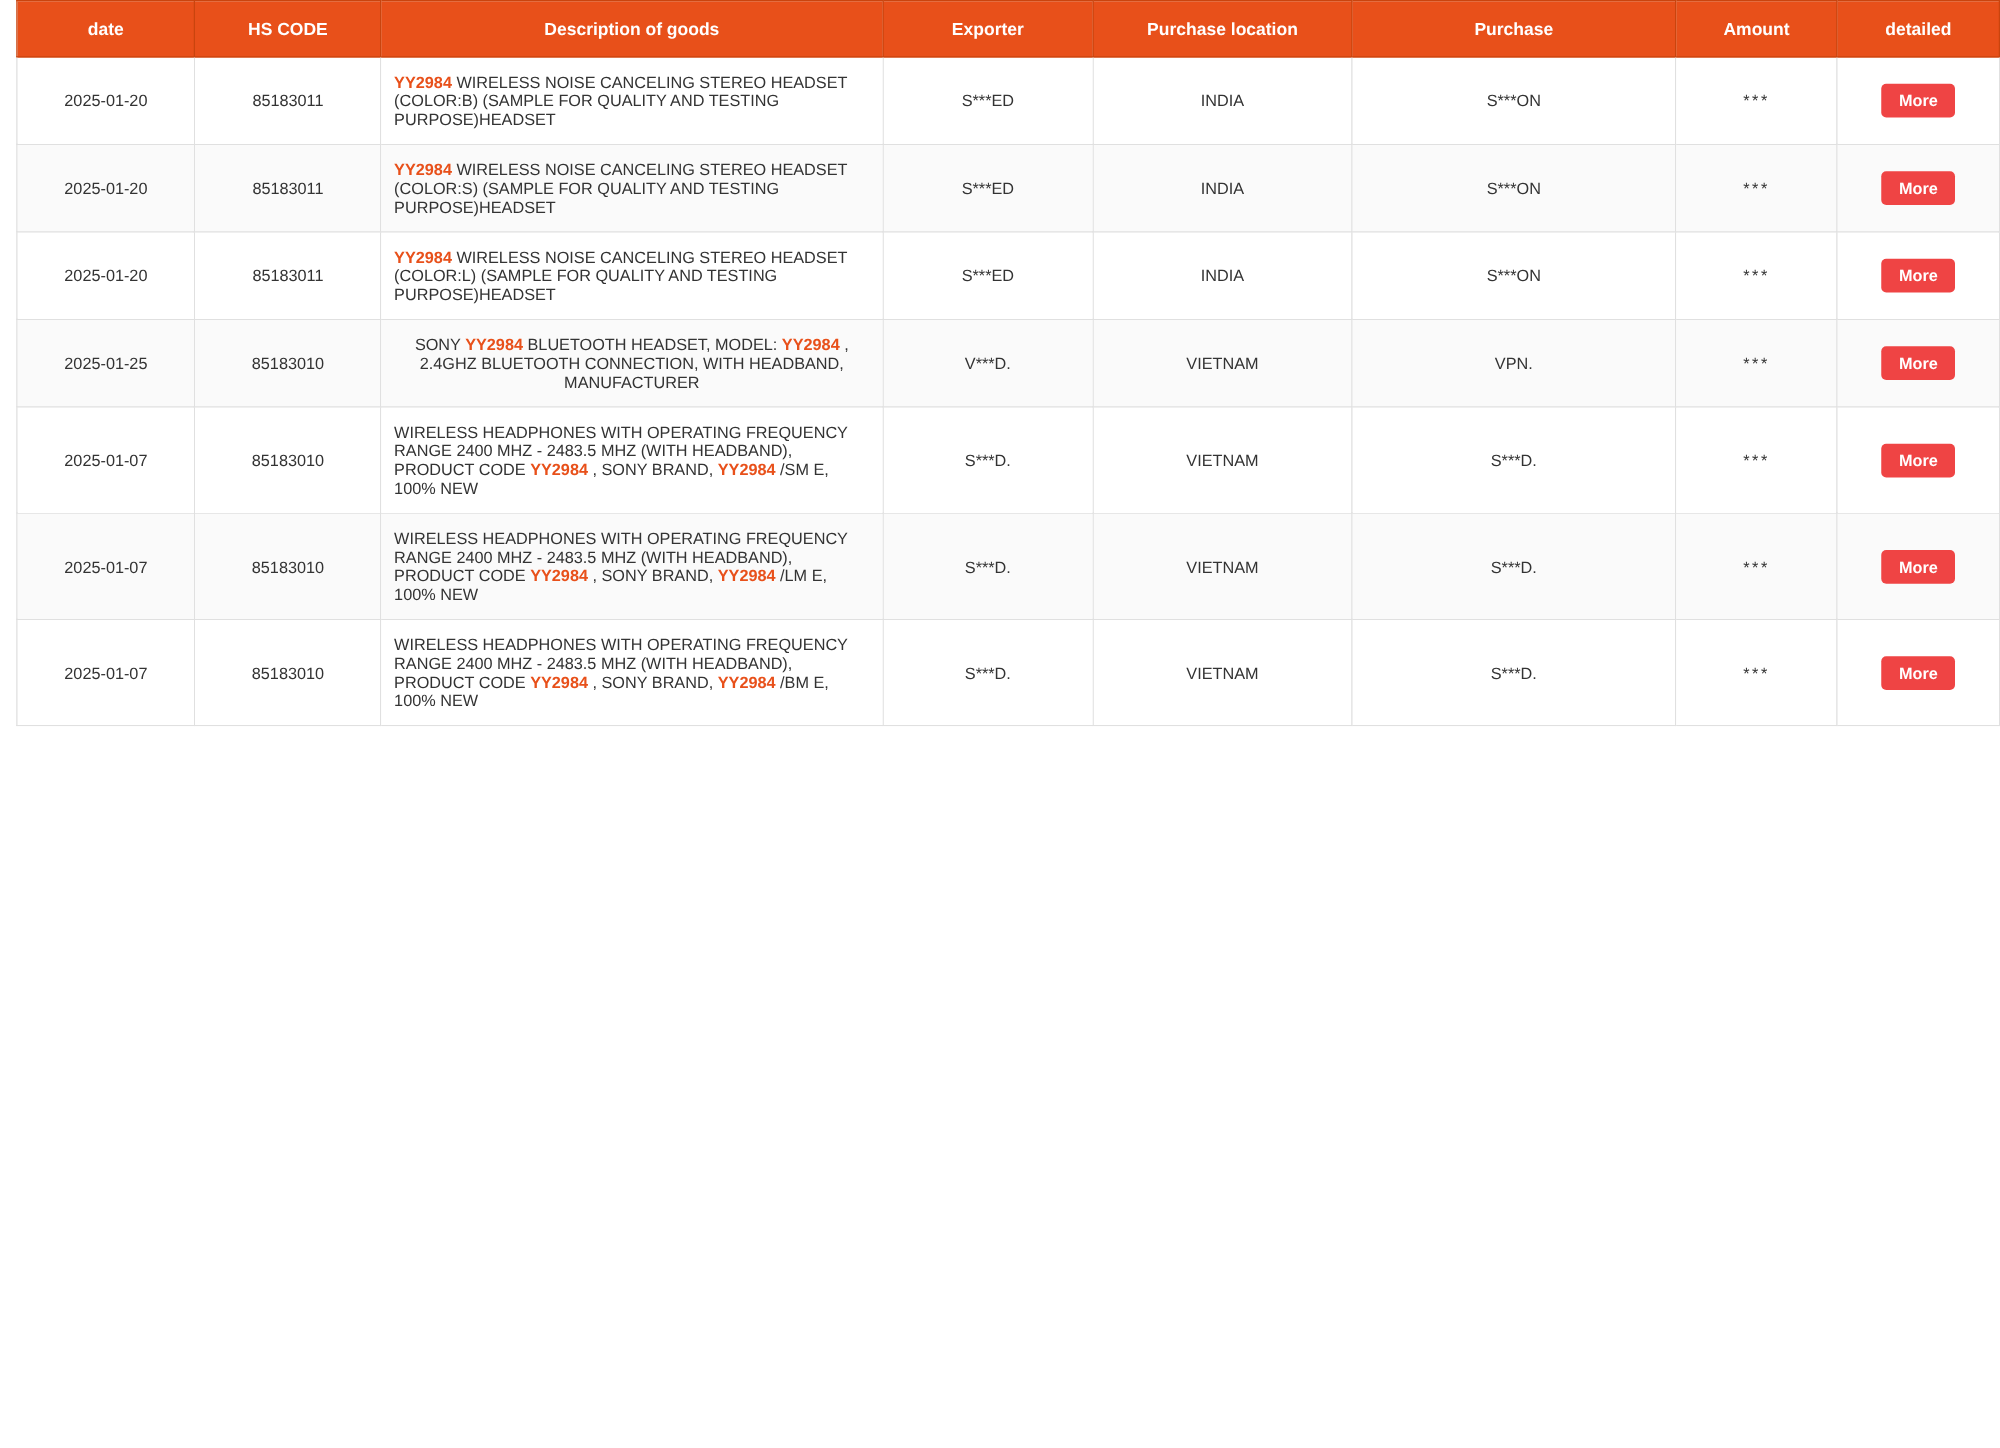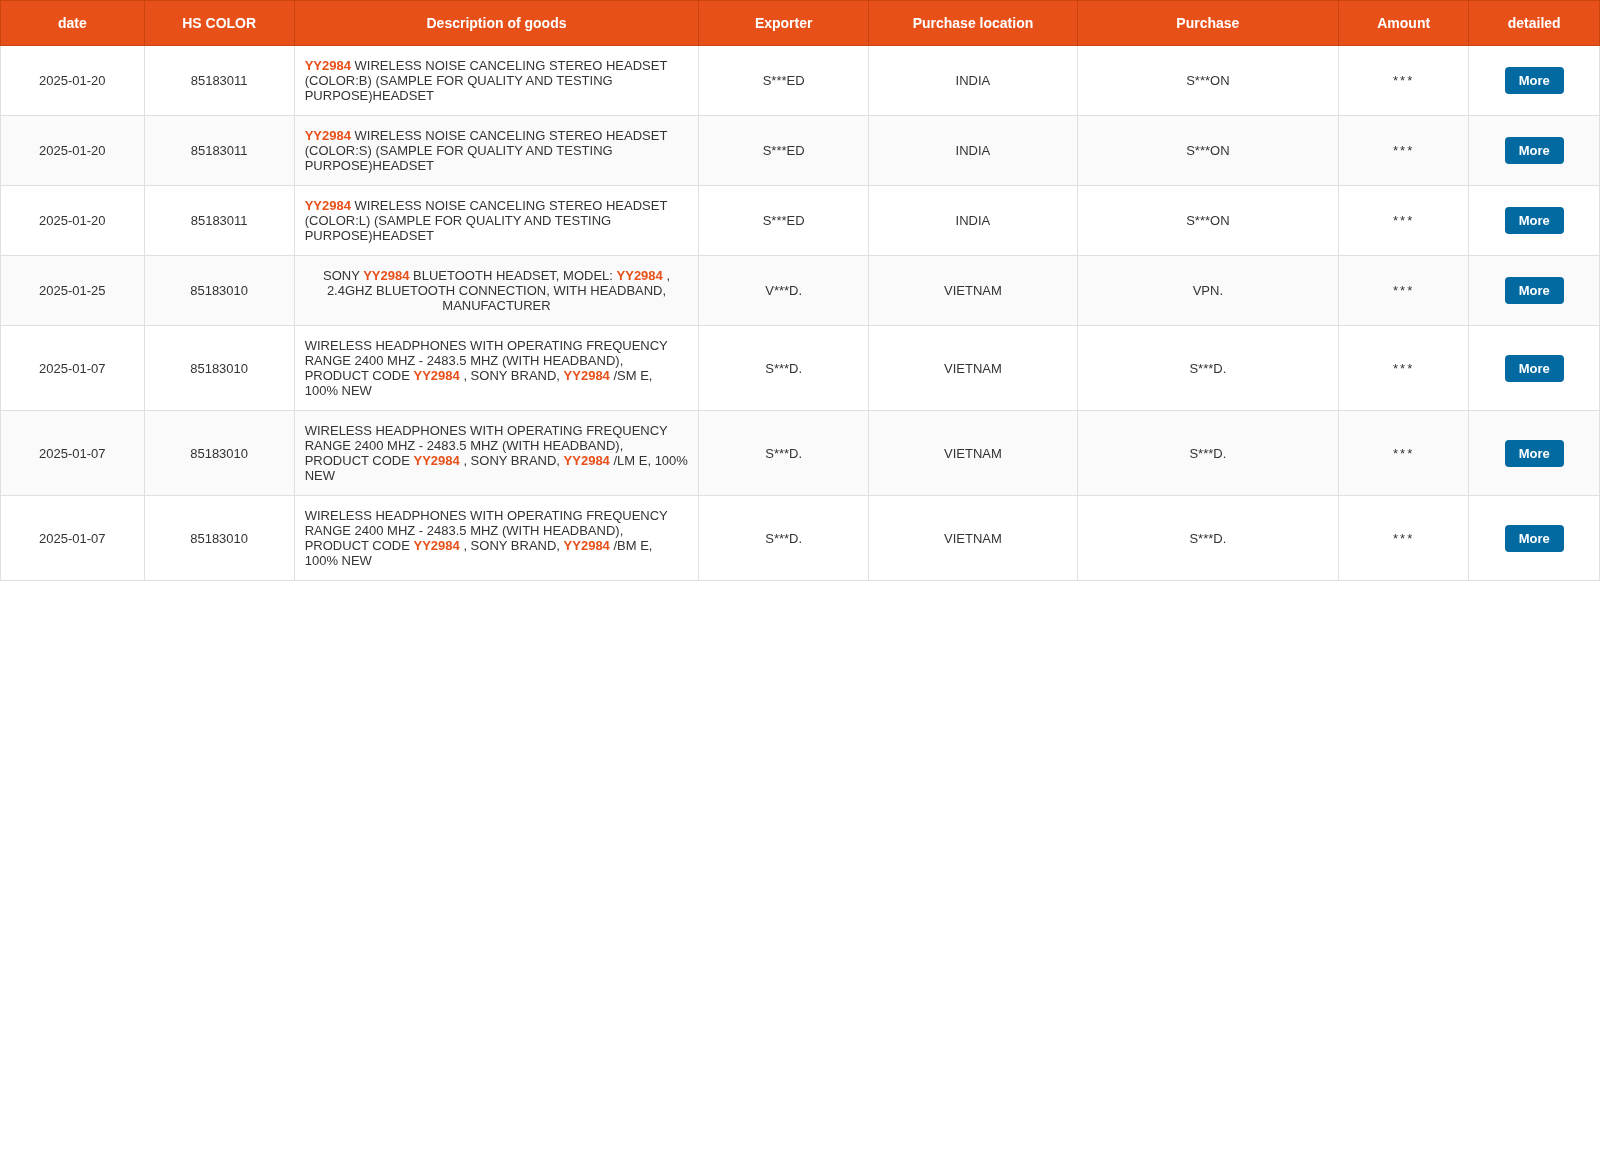--- a/index.html
+++ b/index.html
@@ -4,20 +4,21 @@
   <style>
     * { box-sizing: border-box; margin: 0; padding: 0; }
     body {
       font-family: Arial, sans-serif;
       font-size: 13px;
       background: #fff;
     }
     .table-container {
       width: 100%;
       overflow-x: auto;
+      padding-left: 13px;
     }
     table {
       width: 100%;
       border-collapse: collapse;
       table-layout: fixed;
     }
     colgroup col:nth-child(1) { width: 110px; }
     colgroup col:nth-child(2) { width: 115px; }
     colgroup col:nth-child(3) { width: 310px; }
     colgroup col:nth-child(4) { width: 130px; }
@@ -60,21 +61,21 @@
     tbody td.desc {
       text-align: left;
     }
 
     .highlight {
       color: #e8501a;
       font-weight: bold;
     }
 
     .more-btn {
-      background-color: #0369a1;
+      background-color: #ef4444;
       color: #fff;
       border: none;
       border-radius: 4px;
       padding: 6px 14px;
       font-size: 13px;
       cursor: pointer;
       font-weight: bold;
       text-align: center;
     }
 
@@ -93,21 +94,21 @@
         <col>
         <col>
         <col>
         <col>
         <col>
         <col>
     </colgroup>
     <thead>
       <tr>
         <th>date</th>
-        <th>HS COLOR</th>
+        <th>HS CODE</th>
         <th>Description of goods</th>
         <th>Exporter</th>
         <th>Purchase location</th>
         <th>Purchase</th>
         <th>Amount</th>
         <th>detailed</th>
       </tr>
     </thead>
     <tbody id="table-body">
 

